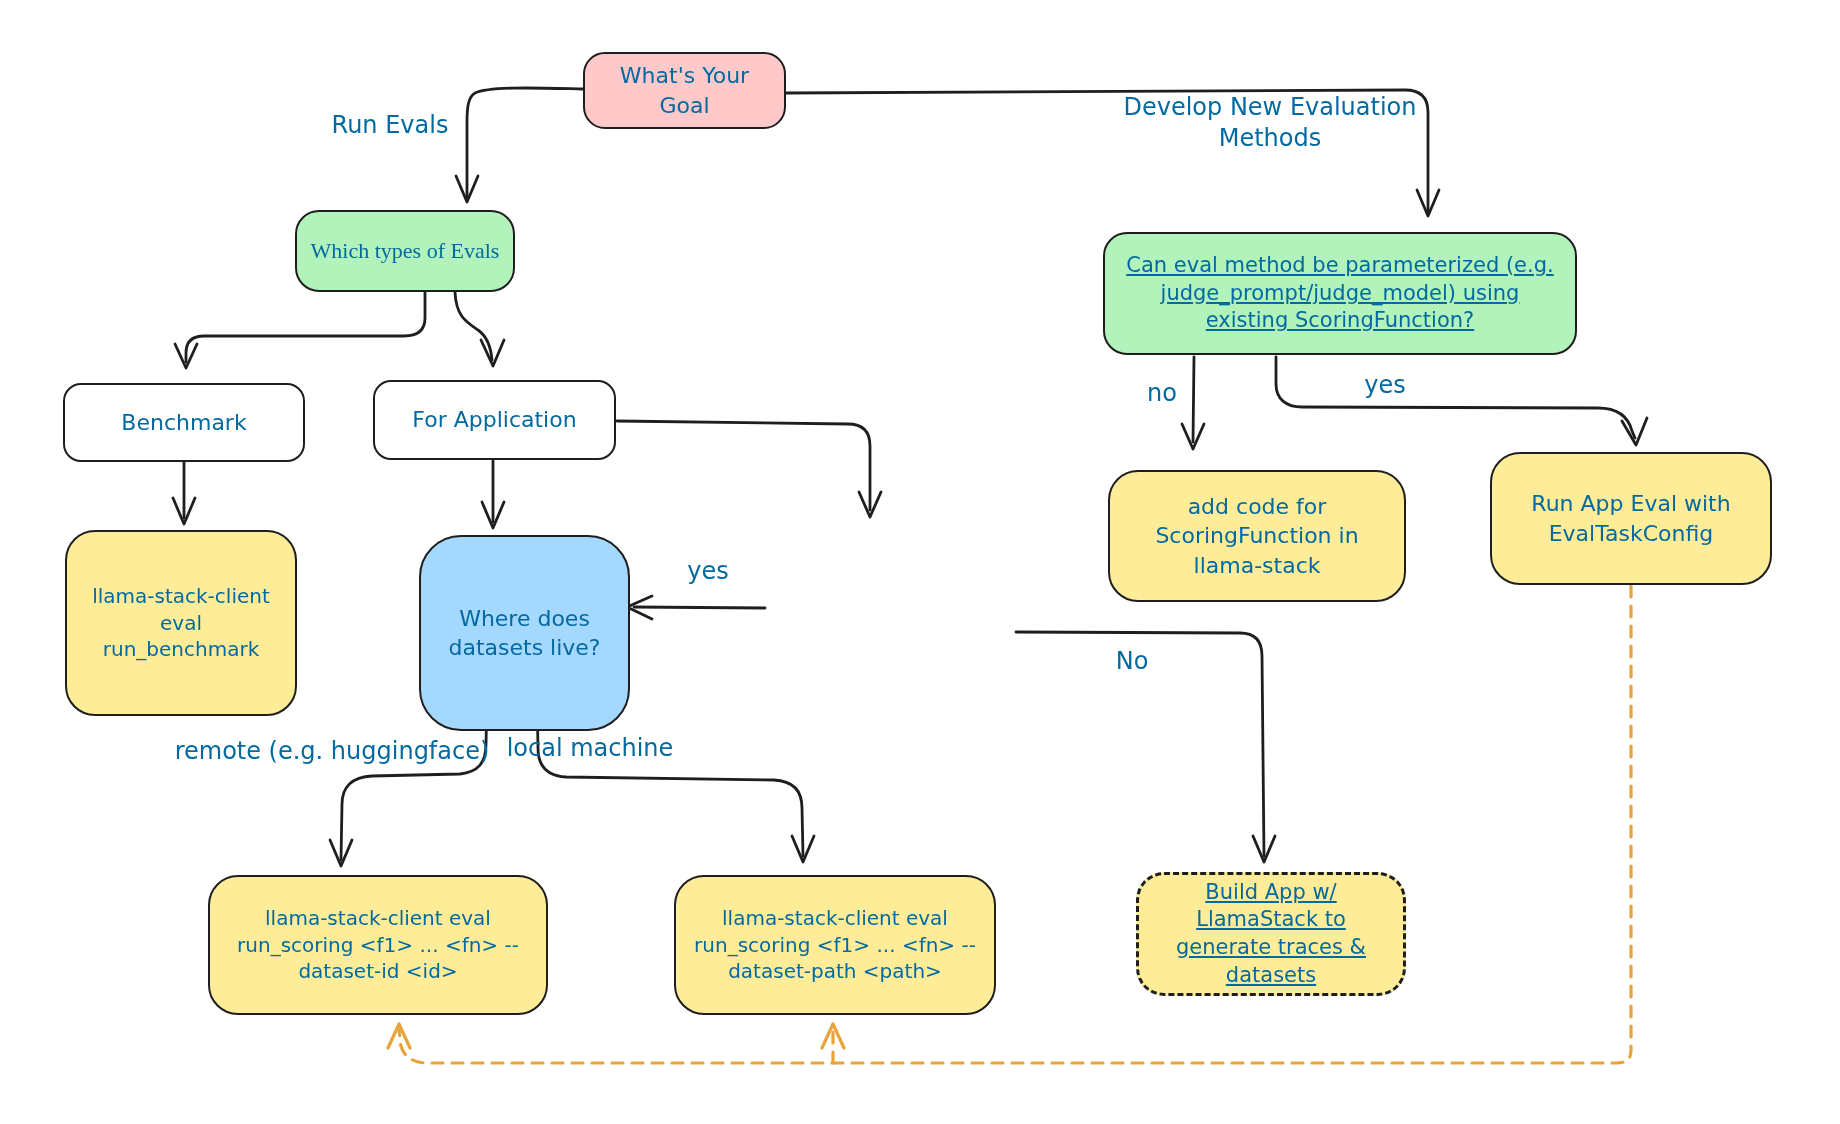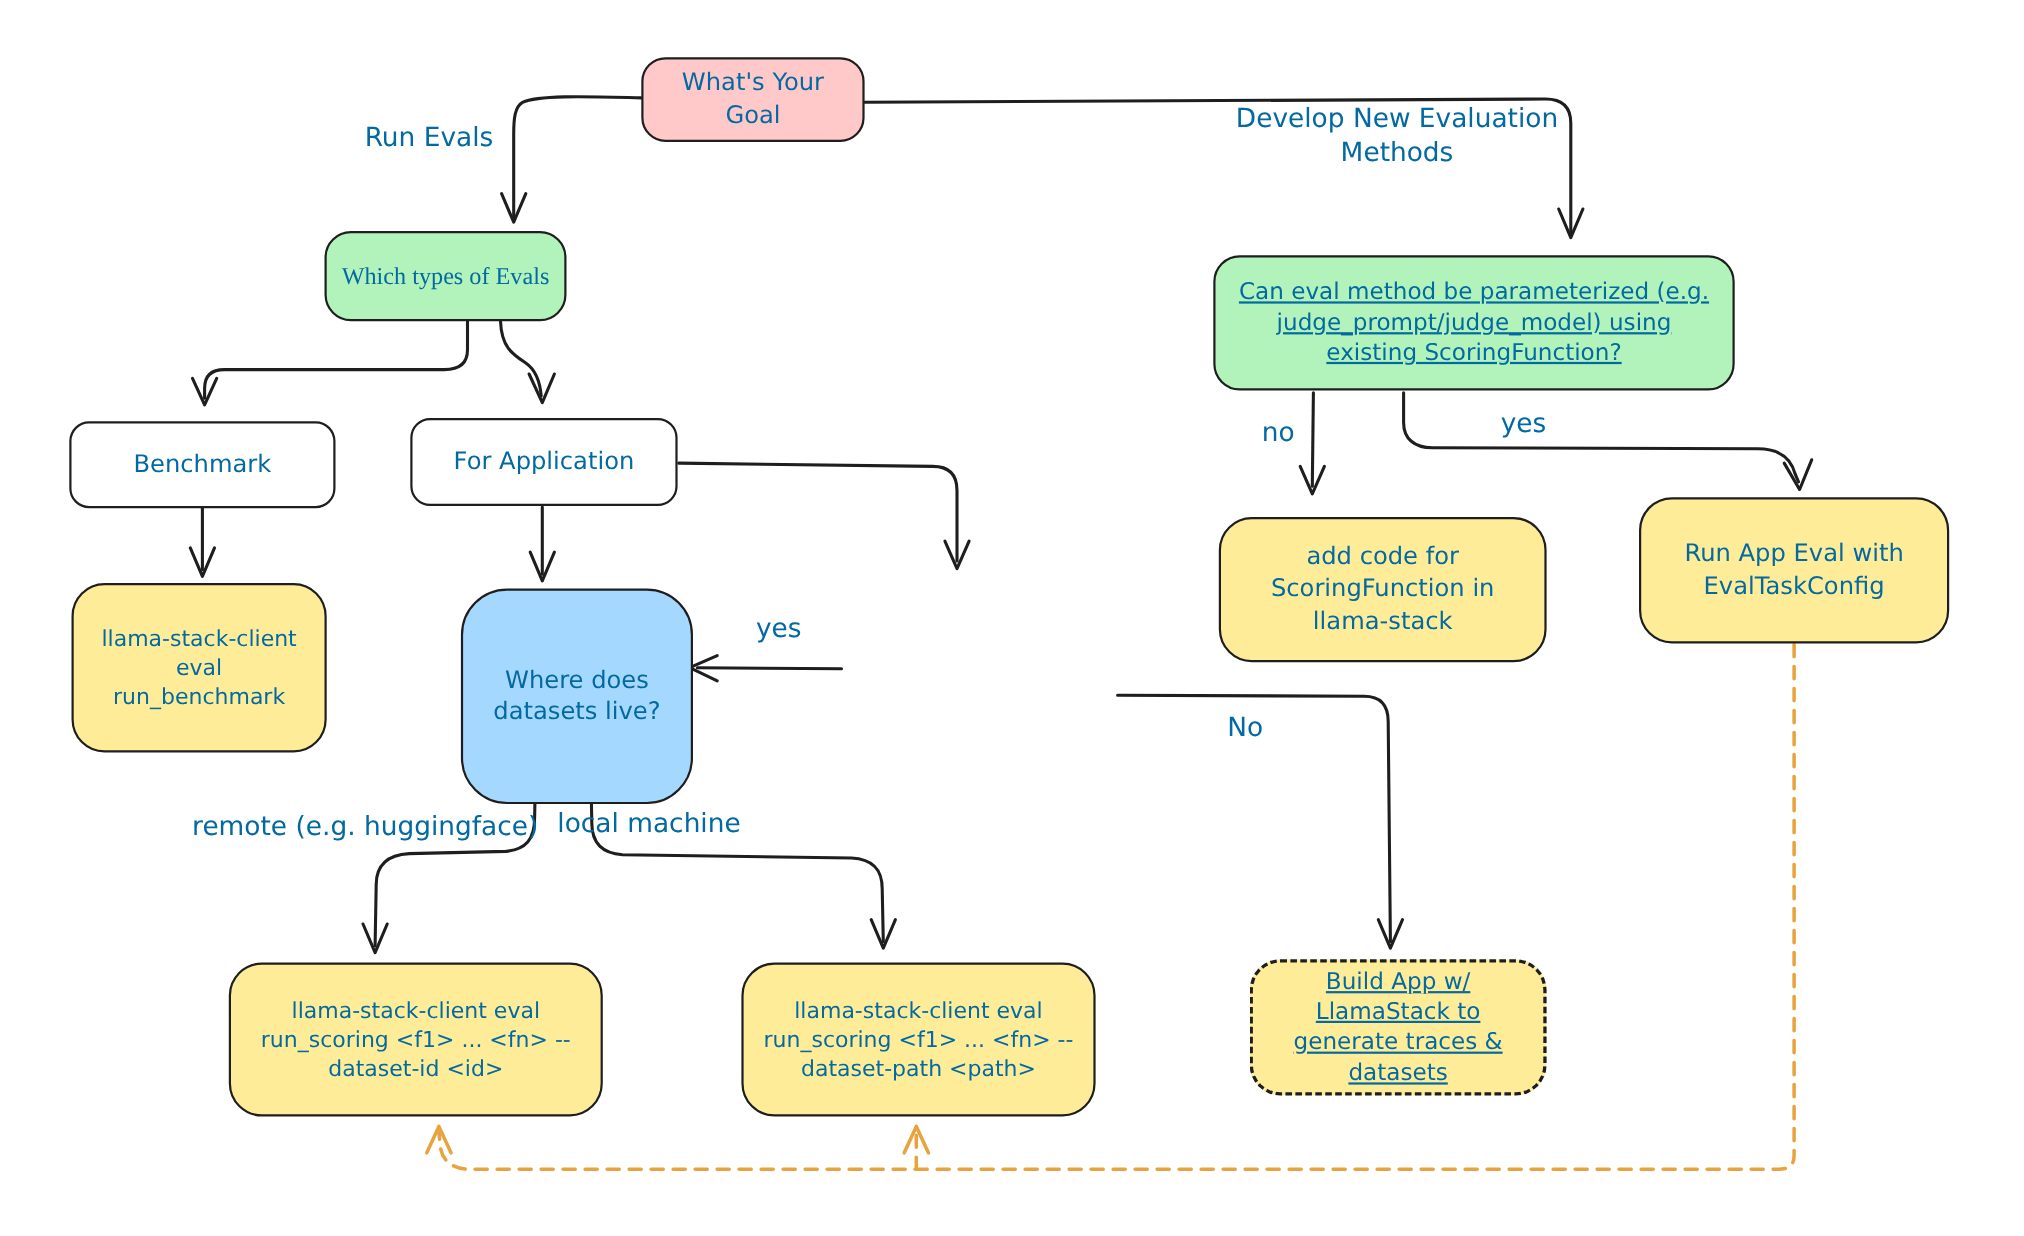--- a/index.html
+++ b/index.html
@@ -96,21 +96,21 @@
   <div class="node pink" style="left:583px;top:52px;width:203px;height:77px;">What's Your Goal</div>
 
   <div class="node green" style="left:295px;top:210px;width:220px;height:82px;font-family:Liberation Serif, serif;">Which types of Evals</div>
 
   <div class="node green f21" style="left:1103px;top:232px;width:474px;height:123px;">Can eval method be parameterized (e.g. judge_prompt/judge_model) using existing ScoringFunction?</div>
 
   <div class="node white" style="left:63px;top:383px;width:242px;height:79px;">Benchmark</div>
 
   <div class="node white" style="left:373px;top:380px;width:243px;height:80px;">For Application</div>
 
-  <div class="node yellow f20" style="left:65px;top:530px;width:232px;height:154px;">llama-stack-client eval run_benchmark</div>
+  <div class="node yellow f20" style="left:65px;top:530px;width:232px;height:186px;">llama-stack-client eval run_benchmark</div>
 
   <div class="node blue" style="left:402px;top:535px;width:211px;height:196px;margin-left:17px;">Where does datasets live?</div>
 
 
   <div class="node yellow" style="left:1092px;top:470px;width:298px;height:132px;margin-left:16px;">add code for ScoringFunction in llama-stack</div>
 
   <div class="node yellow" style="left:1490px;top:452px;width:282px;height:133px;">Run App Eval with EvalTaskConfig</div>
 
   <div class="node yellow f20" style="left:208px;top:875px;width:340px;height:140px;">llama-stack-client eval run_scoring &lt;f1&gt; ... &lt;fn&gt; --dataset-id &lt;id&gt;</div>
 

